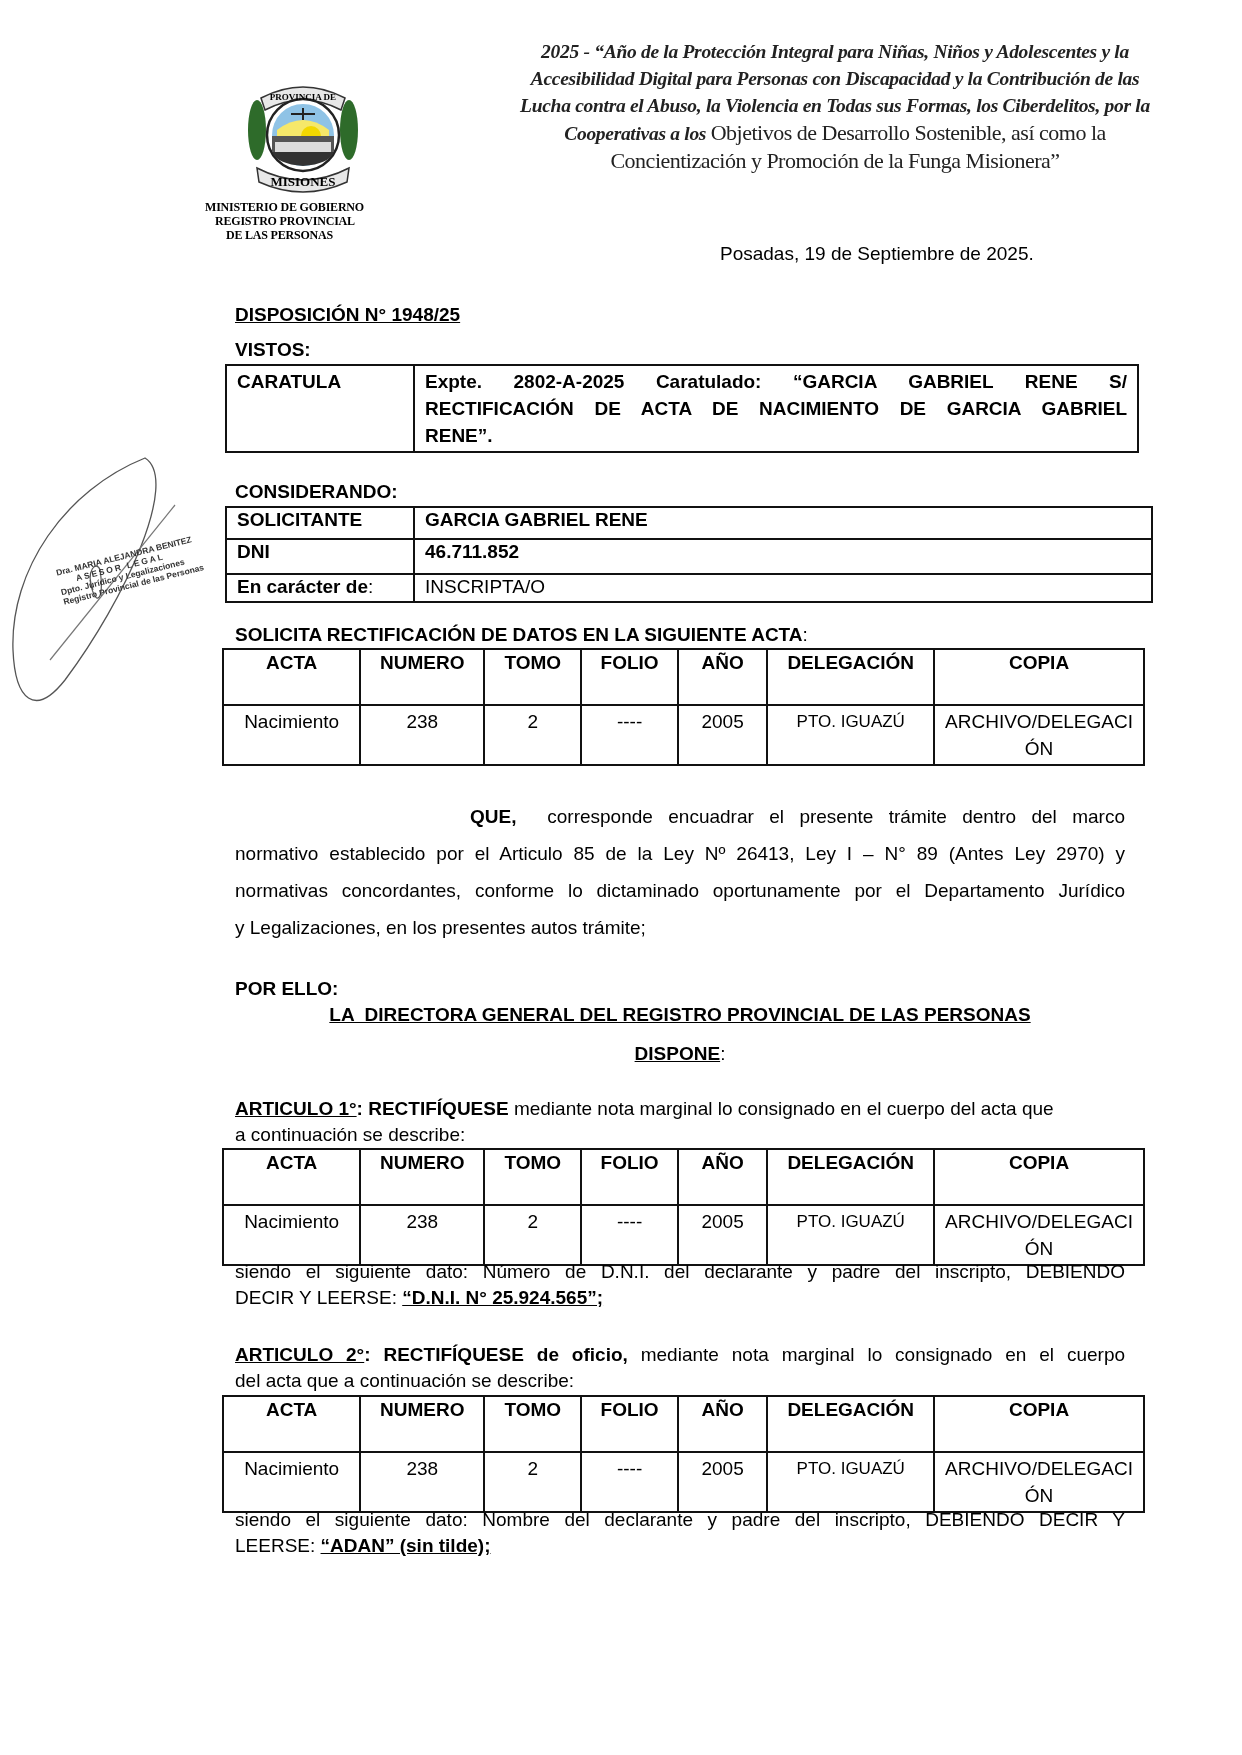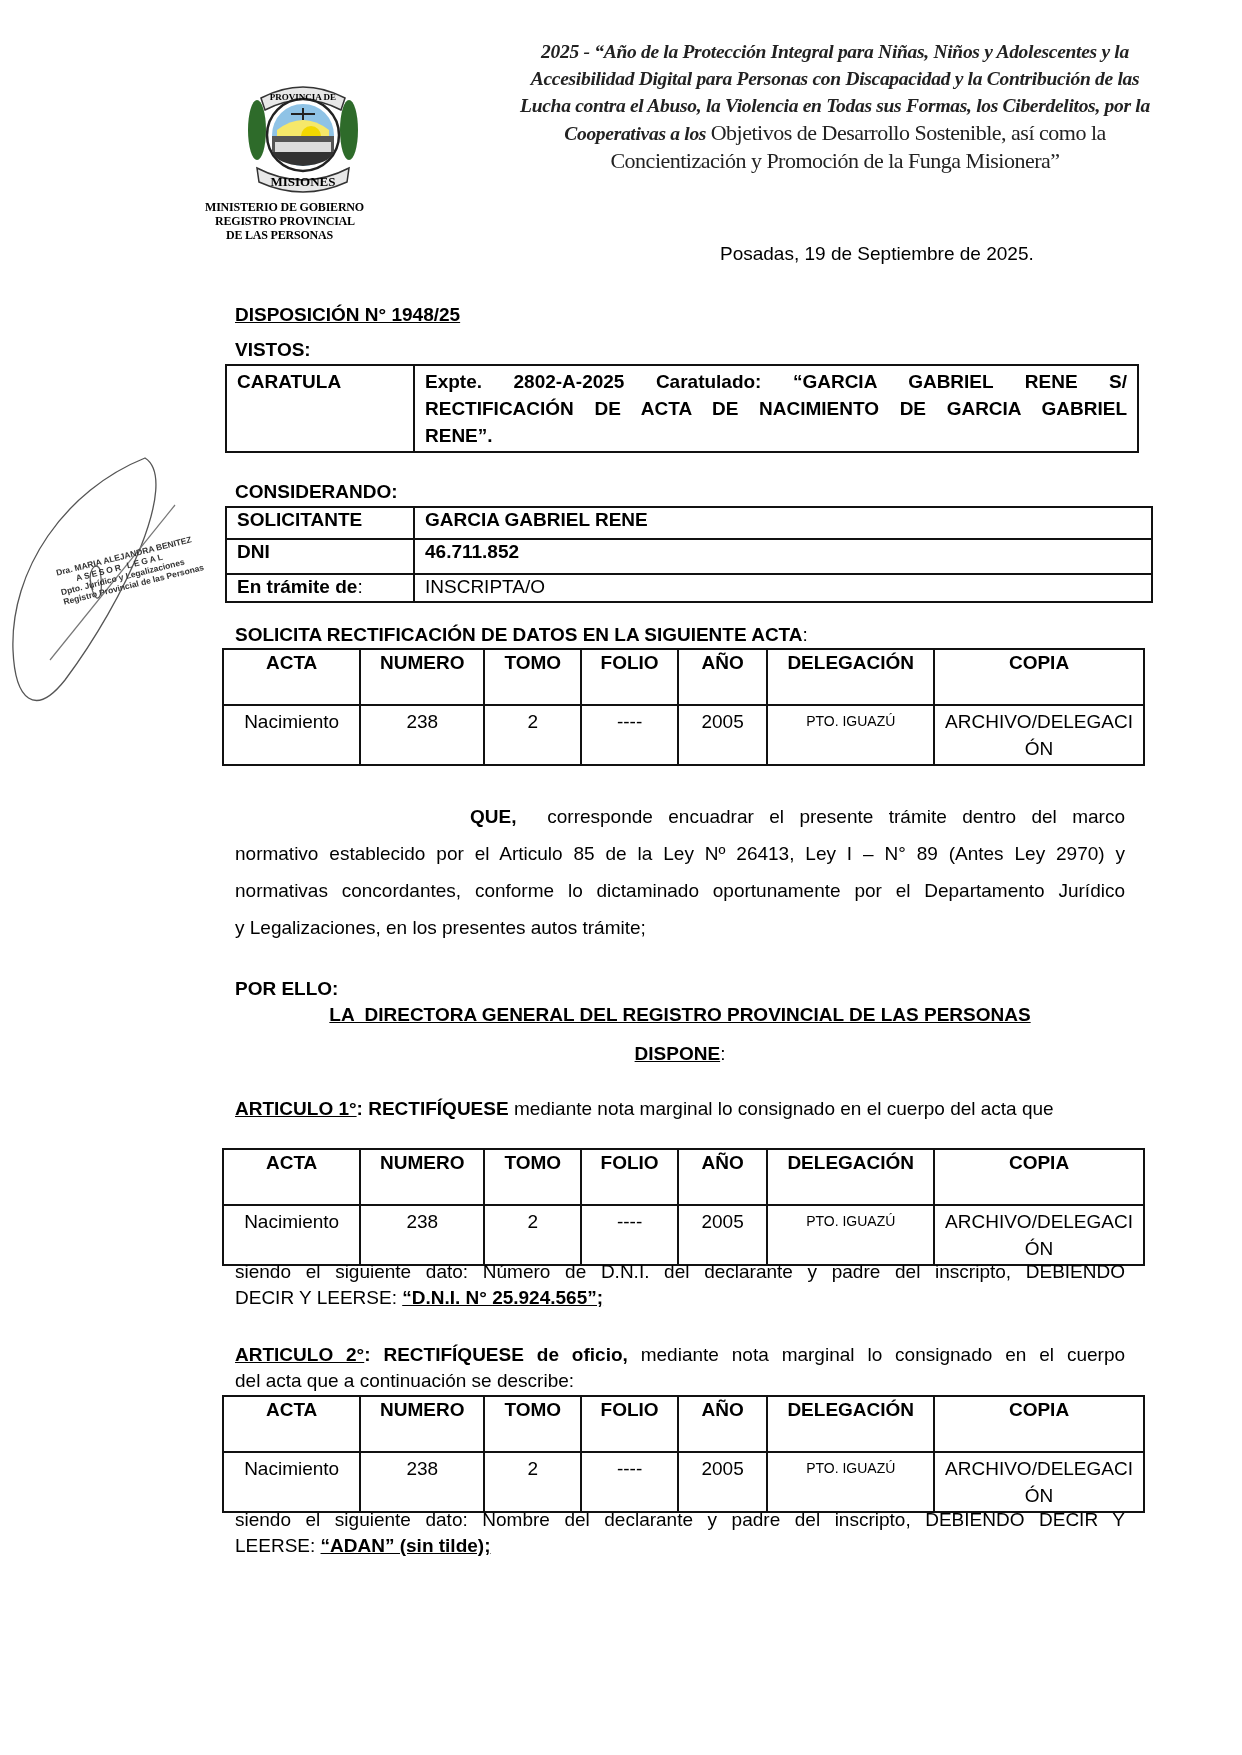--- a/index.html
+++ b/index.html
@@ -24,21 +24,21 @@
   .b { font-weight: bold; }
   .u { text-decoration: underline; }
   .justify { text-align: justify; text-align-last: justify; }
 
   table.grid { position: absolute; border-collapse: collapse; font-size: 19px; }
   table.grid td { border: 2px solid #111; vertical-align: top; padding: 2px 10px; }
 
   .acta td { text-align: center; padding: 3px 4px; }
   .acta tr.hdr td { height: 50px; font-weight: bold; }
   .acta tr.row td { height: 50px; line-height: 27px; }
-  .acta td.deleg { font-size: 14px; }
+  .acta td.deleg { font-size: 17px; }
 
   
   .signature { left: 5px; top: 450px; width: 200px; height: 270px; }
   .stamp { left: 55px; top: 568px; transform: rotate(-14deg); transform-origin: left top;
            font-size: 8.5px; line-height: 10px; font-weight: bold; color: #333; }
 </style>
 </head>
 <body>
 
 <div class="abs seal">
@@ -114,21 +114,21 @@
   <tbody>
       <tr>
     <td class="b" style="width:166px;height:24px;padding-top:1px;padding-bottom:1px;">SOLICITANTE</td>
     <td class="b" style="padding-top:1px;padding-bottom:7px;">GARCIA GABRIEL RENE</td>
   </tr>
   <tr>
     <td class="b" style="height:24px;padding-top:1px;padding-bottom:1px;">DNI</td>
     <td class="b" style="padding-top:1px;padding-bottom:10px;">46.711.852</td>
   </tr>
   <tr>
-    <td style="height:24px;padding-top:1px;padding-bottom:1px;"><span class="b">En trámite de</span><span>:</span></td>
+    <td style="height:24px;padding-top:1px;padding-bottom:1px;"><span class="b">En carácter de</span><span>:</span></td>
     <td style="padding-top:1px;padding-bottom:1px;">INSCRIPTA/O</td>
   </tr>
 </tbody>
   </table>
 
 <div class="abs t" style="left:235px;top:624px;"><span class="b">SOLICITA RECTIFICACIÓN DE DATOS EN LA SIGUIENTE ACTA</span><span>:</span></div>
 
 <table class="grid acta" style="left:222px;top:648px;width:923px;">
   <tbody>
       <tr class="hdr">
@@ -161,20 +161,21 @@
   <div class="justify">normativas concordantes, conforme lo dictaminado oportunamente por el Departamento Jurídico</div>
   <div>y Legalizaciones, en los presentes autos trámite;</div>
 </div>
 
 <div class="abs t b" style="left:235px;top:978px;">POR ELLO:</div>
 <div class="abs t b u" style="left:235px;top:1004px;width:890px;text-align:center;white-space:pre;">LA  DIRECTORA GENERAL DEL REGISTRO PROVINCIAL DE LAS PERSONAS</div>
 <div class="abs t" style="left:235px;top:1043px;width:890px;text-align:center;"><span class="b u">DISPONE</span><span>:</span></div>
 
 <div class="abs t" style="left:235px;top:1096px;width:890px;line-height:26px;">
   <div><span class="b u">ARTICULO 1°</span><span class="b">:</span> <span class="b">RECTIFÍQUESE</span> <span>mediante nota marginal lo consignado en el cuerpo del acta que</span></div>
+  <div>a continuación se describe:</div>
 </div>
 
 <table class="grid acta" style="left:222px;top:1148px;width:923px;">
   <tbody>
       <tr class="hdr">
     <td style="width:126px">ACTA</td>
     <td style="width:111px">NUMERO</td>
     <td style="width:85px">TOMO</td>
     <td style="width:83px">FOLIO</td>
     <td style="width:81px">AÑO</td>

